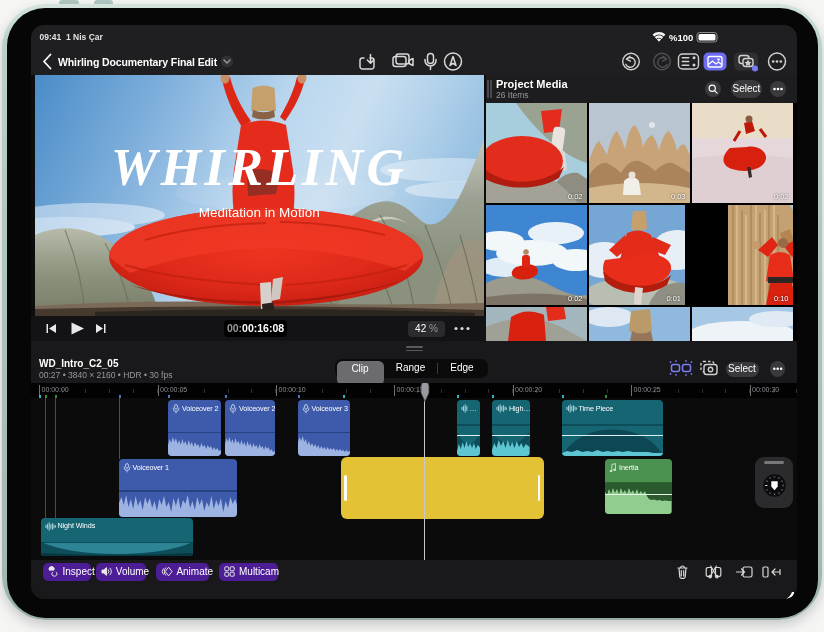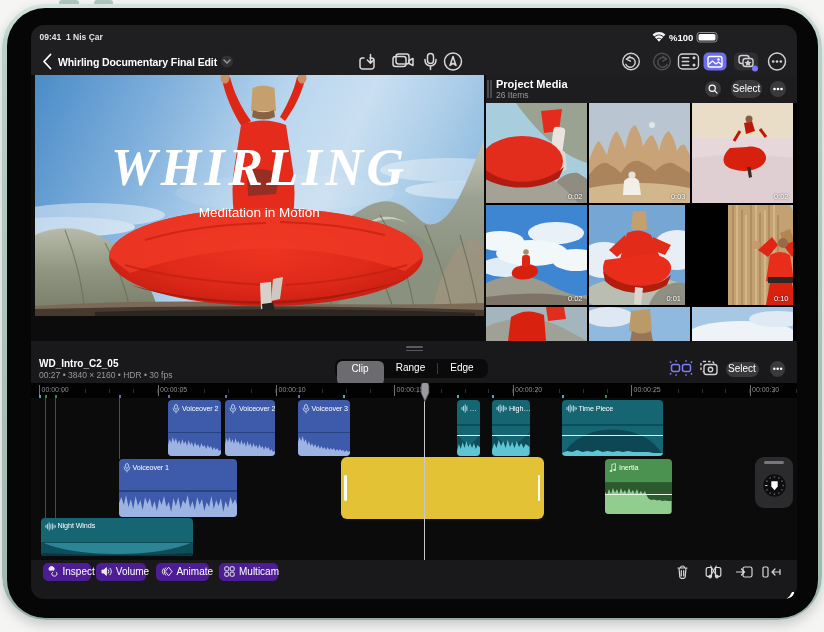--- a/index.html
+++ b/index.html
@@ -245,20 +245,36 @@
         </g>
 
         <g>
           <path d="M225 208 L236 207 L237 233 L226 234 Z" fill="#d8d1cb"></path>
           <path d="M238 204 L248 202 L245 224 L236 226 Z" fill="#cfc8c1"></path>
           <path d="M227 229 l11 -1.5 l1.5 7 l-12 1 Z" fill="#272220"></path>
         </g>
       </svg>
       <div id="vtitle" class="abs">WHIRLING</div>
       <div id="vsub" class="abs">Meditation in Motion</div>
+    </div>
+    <div id="transport" class="abs">
+      <svg width="455" height="25" viewBox="0 0 455 25">
+        <g fill="#e8e8e8">
+          <path d="M15.5 8 v9 h1.5 v-9 z M25 8 l-7 4.5 l7 4.5 z"></path>
+          <path d="M40.5 6.5 L53 12.5 L40.5 18.5 Z"></path>
+          <path d="M74.5 8 v9 h-1.5 v-9 z M65 8 l7 4.5 l-7 4.5 z"></path>
+        </g>
+        <g fill="#d8d8d8">
+          <circle cx="425" cy="12.5" r="1.6"></circle>
+            <circle cx="431" cy="12.5" r="1.6"></circle>
+            <circle cx="437" cy="12.5" r="1.6"></circle>
+        </g>
+      </svg>
+      <div id="tcode" class="abs"><span style="color:#98989d">00:</span>00:16:08</div>
+      <div id="zoompill" class="abs">42 <span style="color:#98989d">%</span></div>
     </div>
     <div id="media" class="abs">
       <div id="mhead" class="abs">
         <div class="abs" style="left:1px;top:5px;width:1.5px;height:18px;background:#4a4a4e"></div>
         <div class="abs" style="left:4px;top:5px;width:1.5px;height:18px;background:#4a4a4e"></div>
         <div id="mtitle" class="abs">Project Media</div>
         <div id="mcount" class="abs">26 Items</div>
         <div class="circbtn" style="left:218.5px;top:6px;width:16px;height:16px;">
           <svg width="16" height="16">
               <circle cx="7.2" cy="7.2" r="3.1" fill="none" stroke="#fff" stroke-width="1.2"></circle>

